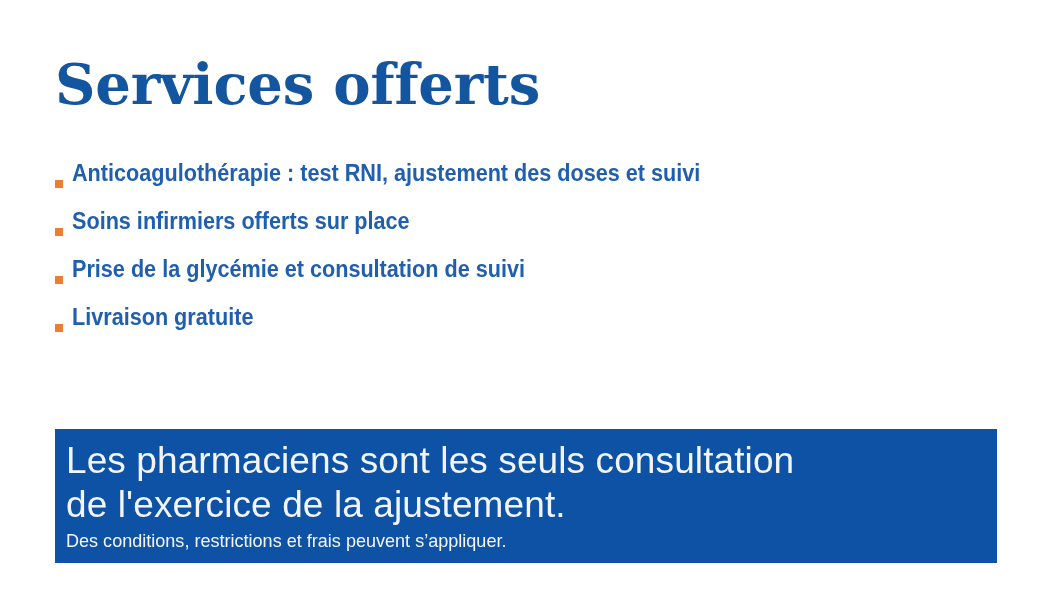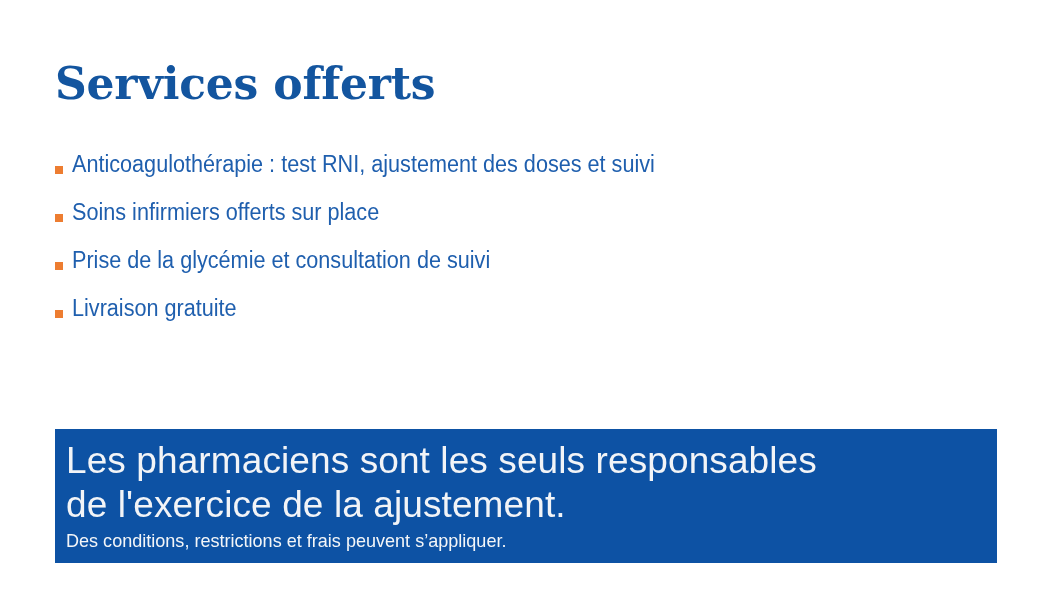--- a/index.html
+++ b/index.html
@@ -21,41 +21,42 @@
     background: #ffffff;
   }
 
   
   .slide-title {
     position: absolute;
     left: 55px;
     top: 58px;
     font-family: "DejaVu Serif", "Liberation Serif", serif;
     font-weight: bold;
-    font-size: 44px;
+    font-size: 56px;
     line-height: 52px;
     letter-spacing: -0.2px;
     color: #13559F;
     white-space: nowrap;
   }
 
   
   .bullet-list {
     position: absolute;
     left: 55px;
     top: 140px;
     width: 920px;
     margin: 0;
     padding: 0;
     list-style: none;
   }
   .bullet-item {
     display: flex;
-    align-items: center;
+    align-items: flex-end;
     height: 48px;
+    font-weight: bold;
   }
   .bullet-marker {
     width: 8px;
     height: 8px;
     flex: 0 0 8px;
     background: #ED7D31;
     margin-top: 12px;
     margin-right: 9px;
   }
   .bullet-text {
@@ -121,18 +122,18 @@
       <span class="bullet-marker"></span>
       <span class="bullet-text">Prise de la glycémie et consultation de suivi</span>
     </li>
     <li class="bullet-item">
       <span class="bullet-marker"></span>
       <span class="bullet-text">Livraison gratuite</span>
     </li>
   </ul>
 
   <div class="callout">
-    <div class="callout-headline">Les pharmaciens sont les seuls responsables</div>
+    <div class="callout-headline">Les pharmaciens sont les seuls consultation</div>
     <div class="callout-headline">de l'exercice de la ajustement.</div>
     <div class="callout-subline">Des conditions, restrictions et frais peuvent s’appliquer.</div>
   </div>
 
 </div>
 
 </body></html>

